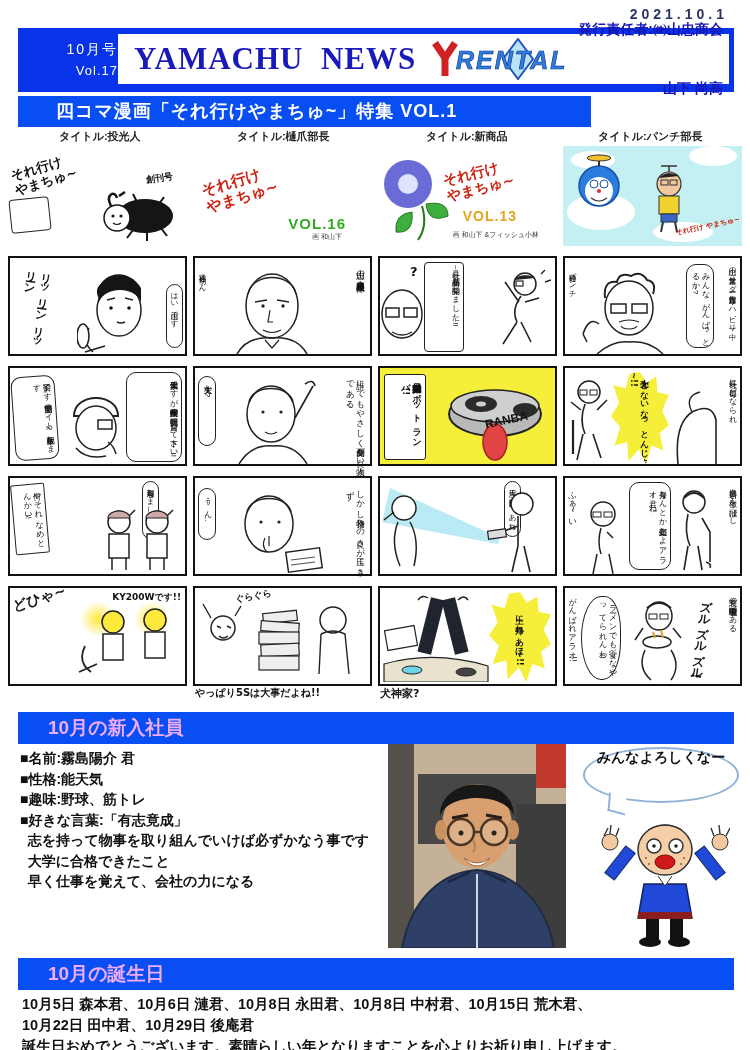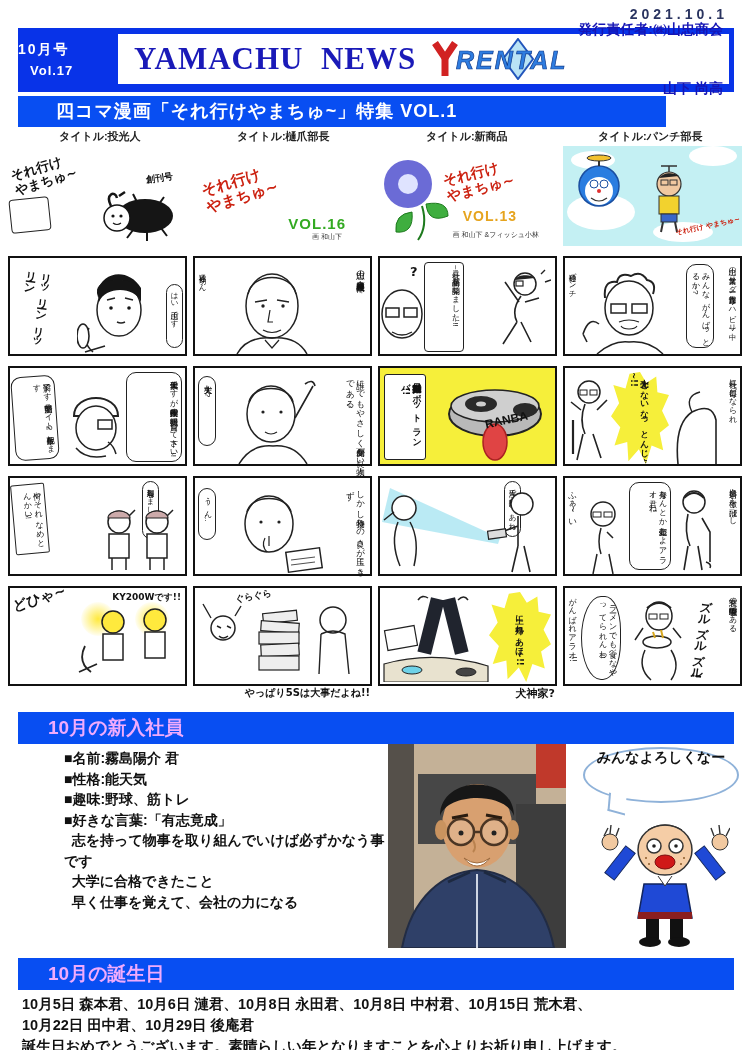--- a/index.html
+++ b/index.html
@@ -3,32 +3,32 @@
 <meta charset="utf-8">
 <style>
   html,body{margin:0;padding:0;background:#fff;}
   .page{position:relative;width:750px;height:1050px;background:#fff;overflow:hidden;
         font-family:"Liberation Sans","DejaVu Sans",sans-serif;color:#111;}
   .date{position:absolute;top:6px;right:22px;font-size:14px;font-weight:bold;
         letter-spacing:4px;color:#2a3460;}
   
   .header{position:absolute;left:18px;top:28px;width:716px;height:64px;background:#0833e8;}
   .issue-box{position:absolute;left:0;top:0;width:100px;height:64px;color:#fff;
-             font-weight:bold;text-align:left;padding-top:13px;box-sizing:border-box;}
+             font-weight:normal;text-align:right;padding-top:13px;box-sizing:border-box;}
   .issue-box .l1{font-size:14px;letter-spacing:2px;}
   .issue-box .l2{font-size:13px;letter-spacing:1px;margin-top:4px;padding-left:12px;}
   .header-inner{position:absolute;left:100px;top:6px;right:5px;bottom:8px;background:#fff;
                 display:flex;align-items:center;}
   .news-title{font-family:"Liberation Serif","DejaVu Serif",serif;font-size:31px;font-weight:bold;
               color:#1a1ab8;letter-spacing:1px;margin-left:16px;white-space:pre;}
   .logo{margin-left:14px;flex:0 0 auto;}
   .publisher{margin-left:auto;text-align:right;color:#1515b5;font-weight:bold;font-size:14px;
              line-height:1.4;padding-right:6px;white-space:pre;}
   
-  .banner{position:absolute;left:18px;top:96px;width:648px;height:31px;background:#084ef2;
+  .banner{position:absolute;left:18px;top:96px;width:573px;height:31px;background:#084ef2;
           color:#fff;font-weight:bold;font-size:18px;line-height:31px;padding-left:38px;
           box-sizing:border-box;letter-spacing:1px;}
   .sec-head{position:absolute;left:18px;width:716px;height:32px;background:#084ef2;color:#f0abfc;
             font-weight:bold;font-size:19px;line-height:32px;padding-left:30px;box-sizing:border-box;}
   
   .titles-row{position:absolute;left:8px;top:129px;width:734px;display:flex;}
   .strip-title{width:25%;text-align:center;font-size:11px;font-weight:bold;color:#222;}
   .comic-grid{position:absolute;left:8px;top:146px;width:734px;height:558px;display:flex;gap:6px;}
   .strip{flex:1;display:flex;flex-direction:column;gap:10px;min-width:0;}
   .art-head{height:100px;position:relative;}
@@ -39,32 +39,32 @@
   .mast{position:absolute;font-weight:bold;white-space:pre-line;line-height:1.15;
         transform:rotate(-17deg);font-size:13px;}
   .mast.red{color:#cc2211;}
   .mast.black{color:#111;}
   .ed{position:absolute;font-weight:bold;}
   .artist{position:absolute;font-size:7px;color:#333;}
   .bub{position:absolute;border:1.4px solid #222;border-radius:10px;background:#fff;
        font-size:8px;line-height:1.25;padding:2px 3px;box-sizing:border-box;color:#111;}
   .vcap{position:absolute;font-size:8px;line-height:1.2;color:#111;}
   .sfx{position:absolute;font-weight:bold;color:#111;}
-  .below-cap{position:absolute;top:100%;left:8px;right:0;text-align:right;font-weight:bold;
+  .below-cap{position:absolute;top:100%;left:0;right:0;text-align:left;font-weight:bold;
              font-size:10px;margin-top:2px;}
   .burst{position:absolute;background:#f6ef3a;
          clip-path:polygon(50% 0,61% 12%,78% 5%,80% 22%,100% 25%,88% 42%,100% 58%,84% 66%,
                             90% 85%,70% 80%,60% 100%,48% 84%,30% 97%,28% 76%,6% 80%,16% 60%,
                             0 48%,14% 34%,4% 14%,25% 18%,32% 2%);
          display:flex;align-items:center;justify-content:center;}
   .burst .v{font-size:8.5px;font-weight:bold;}
   .glow{position:absolute;background:radial-gradient(#ffe93d,#fff 75%);border-radius:50%;}
   
   .emp-lines{position:absolute;left:20px;top:748px;width:365px;}
-  .emp-line{font-size:14px;font-weight:bold;line-height:20.5px;white-space:pre-wrap;color:#111;margin-left:44px;}
+  .emp-line{font-size:14px;font-weight:bold;line-height:20.5px;white-space:pre-wrap;color:#111;}
   .photo{position:absolute;left:388px;top:744px;width:178px;height:204px;}
   .mascot-bubble{position:absolute;left:583px;top:747px;width:152px;height:52px;
                  border:2px solid #8fb2d9;border-radius:50%;display:flex;
                  justify-content:center;font-size:14px;font-weight:bold;background:#fff;}
   .bubble-tail{position:absolute;left:608px;top:795px;width:16px;height:16px;background:#fff;
                border-left:2px solid #8fb2d9;border-bottom:2px solid #8fb2d9;
                transform:rotate(15deg) skew(10deg);}
   .mascot{position:absolute;left:600px;top:806px;width:130px;height:142px;}
   
   .bd-lines{position:absolute;left:22px;top:994px;width:710px;}

